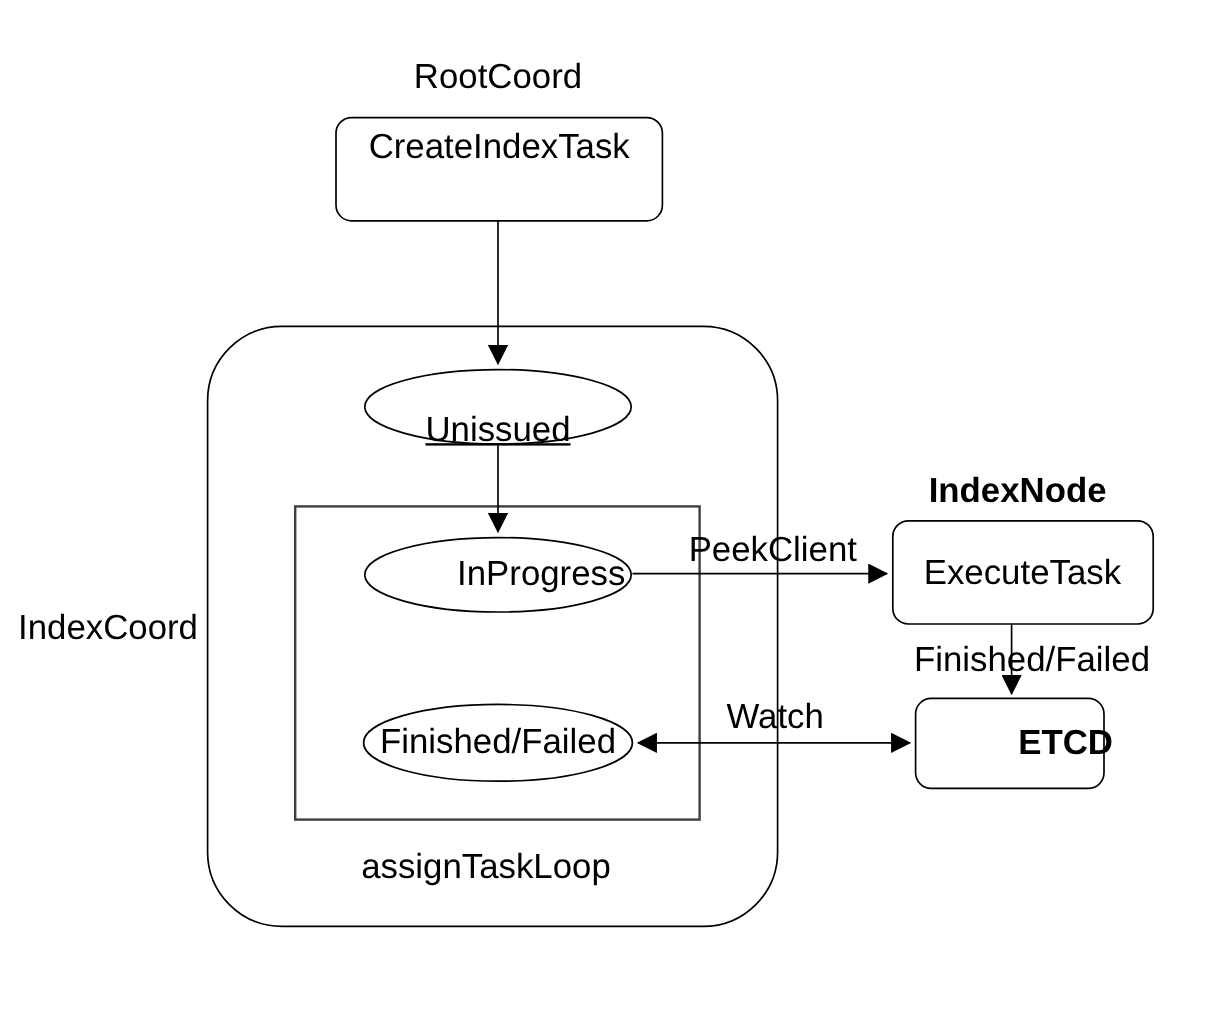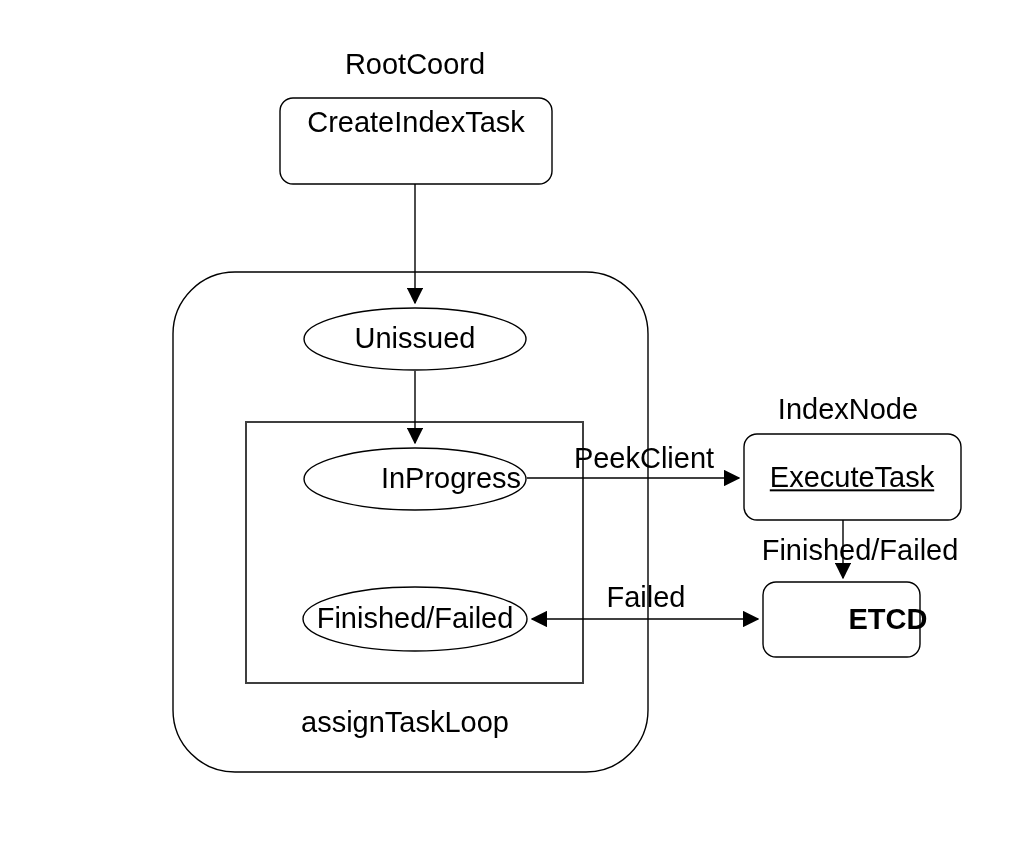--- a/index.html
+++ b/index.html
@@ -58,34 +58,35 @@
     <line x1="415" y1="371" x2="415" y2="443" stroke="#000000" stroke-width="1.4" marker-end="url(#arrow)"></line>
     <line x1="527" y1="478" x2="739" y2="478" stroke="#000000" stroke-width="1.4" marker-end="url(#arrow)"></line>
     <line x1="843" y1="520" x2="843" y2="578" stroke="#000000" stroke-width="1.4" marker-end="url(#arrow)"></line>
     <line x1="532" y1="619" x2="758" y2="619" stroke="#000000" stroke-width="1.4" marker-start="url(#arrow)" marker-end="url(#arrow)"></line>
   </svg>
 
   <div class="lbl" style="left:415px; top:65px;">RootCoord</div>
 
   <div class="lbl" style="left:416px; top:123px;">CreateIndexTask</div>
 
-  <div class="lbl" style="left:415px; top:339px;">Unissued</div>
+  <div class="lbl" style="left:415px; top:359px;text-decoration:underline;">Unissued</div>
 
   <div class="lbl" style="left:415px; top:479px;margin-left:36px;">InProgress</div>
 
   <div class="lbl" style="left:415px; top:619px;">Finished/Failed</div>
 
   <div class="lbl" style="left:644px; top:459px;">PeekClient</div>
 
-  <div class="lbl" style="left:848px; top:410px;">IndexNode</div>
+  <div class="lbl" style="left:848px; top:410px;font-weight:bold;">IndexNode</div>
 
-  <div class="lbl" style="left:852px; top:478px;text-decoration:underline;">ExecuteTask</div>
+  <div class="lbl" style="left:852px; top:478px;">ExecuteTask</div>
 
   <div class="lbl" style="left:860px; top:551px;">Finished/Failed</div>
 
   <div class="lbl" style="left:888px; top:620px;font-weight:bold;">ETCD</div>
 
-  <div class="lbl" style="left:646px; top:598px;">Failed</div>
+  <div class="lbl" style="left:646px; top:598px;">Watch</div>
 
+  <div class="lbl" style="left:90px; top:524px;">IndexCoord</div>
 
   <div class="lbl" style="left:405px; top:723px;">assignTaskLoop</div>
 
 </div>
 
 </body></html>

